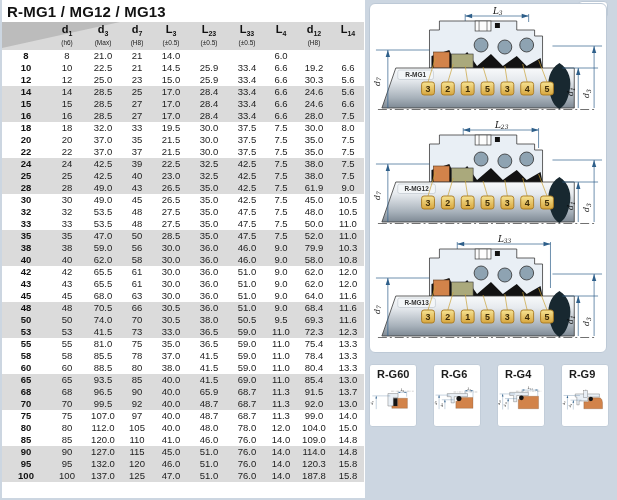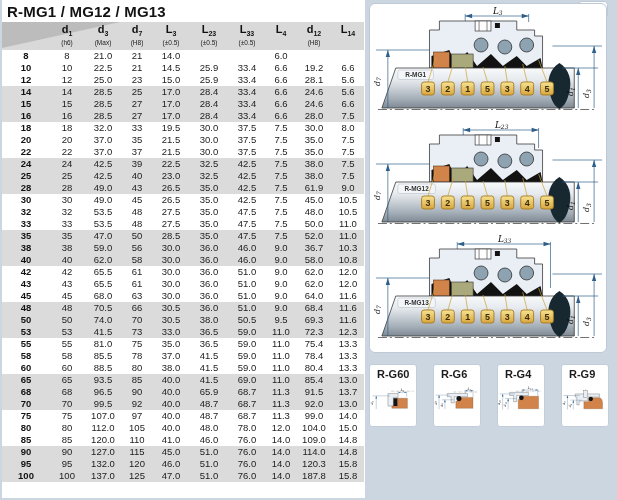--- a/index.html
+++ b/index.html
@@ -147,21 +147,21 @@
         </tr>
         <tr>
           <td class="rh">12</td>
           <td>12</td>
           <td>25.0</td>
           <td>23</td>
           <td>15.0</td>
           <td>25.9</td>
           <td>33.4</td>
           <td>6.6</td>
-          <td>28.1</td>
+          <td>30.3</td>
           <td>5.6</td>
         </tr>
         <tr class="band">
           <td class="rh">14</td>
           <td>14</td>
           <td>28.5</td>
           <td>25</td>
           <td>17.0</td>
           <td>28.4</td>
           <td>33.4</td>
@@ -315,21 +315,21 @@
         </tr>
         <tr class="band">
           <td class="rh">38</td>
           <td>38</td>
           <td>59.0</td>
           <td>56</td>
           <td>30.0</td>
           <td>36.0</td>
           <td>46.0</td>
           <td>9.0</td>
-          <td>36.7</td>
+          <td>79.9</td>
           <td>10.3</td>
         </tr>
         <tr class="band">
           <td class="rh">40</td>
           <td>40</td>
           <td>62.0</td>
           <td>58</td>
           <td>30.0</td>
           <td>36.0</td>
           <td>46.0</td>

